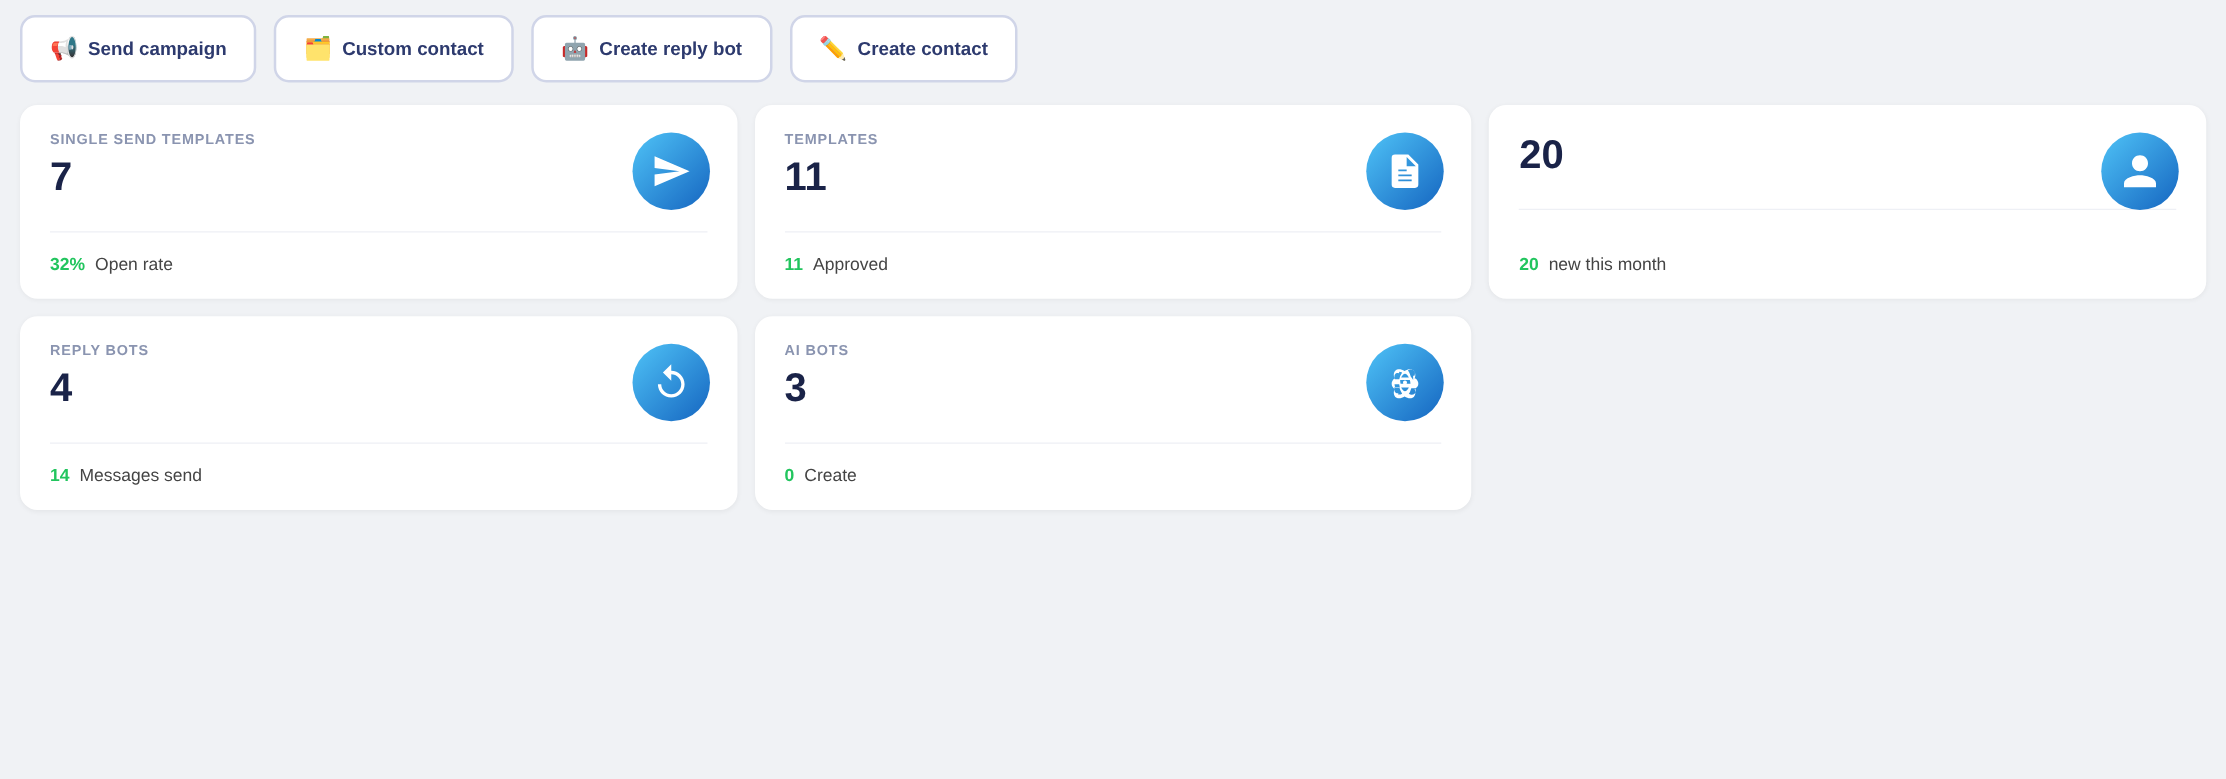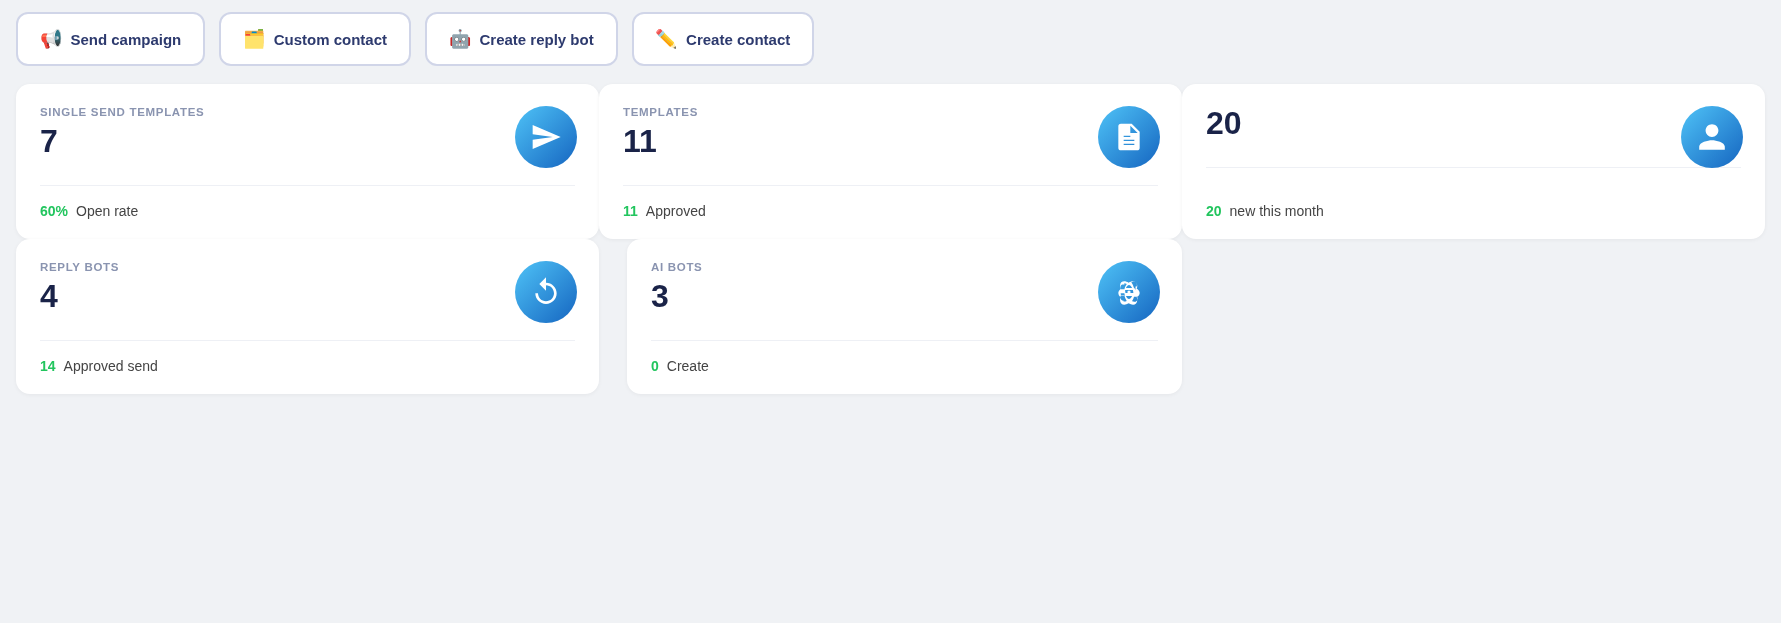--- a/index.html
+++ b/index.html
@@ -32,20 +32,21 @@
       white-space: nowrap;
       transition: border-color 0.2s;
     }
     .btn-emoji { font-size: 18px; }
 
     
     .stats-grid {
       display: grid;
       grid-template-columns: 1fr 1fr 1fr;
       grid-template-rows: auto auto;
+      gap: 14px;
     }
 
     .stat-card {
       background: #fff;
       border-radius: 14px;
       padding: 22px 24px 20px 24px;
       display: flex;
       flex-direction: column;
       position: relative;
       min-height: 155px;
@@ -136,21 +137,21 @@
   </button>
 </div>
 
 <div class="stats-grid">
 
   <div class="stat-card">
     <span class="stat-card-title">SINGLE SEND TEMPLATES</span>
     <span class="stat-card-number">7</span>
     <div class="divider-line"></div>
     <div class="stat-card-detail">
-      <span class="stat-card-detail-num">60%</span>
+      <span class="stat-card-detail-num">32%</span>
       <span>Open rate</span>
     </div>
     <div class="stat-card-icon icon-gradient-blue">
       <svg class="icon-svg" viewBox="0 0 24 24">
         <path d="M2 21l21-9L2 3v7l15 2-15 2v7z"></path>
       </svg>
     </div>
   </div>
 
   <div class="stat-card">
@@ -181,21 +182,21 @@
       </svg>
     </div>
   </div>
 
   <div class="stat-card">
     <span class="stat-card-title">REPLY BOTS</span>
     <span class="stat-card-number">4</span>
     <div class="divider-line"></div>
     <div class="stat-card-detail">
       <span class="stat-card-detail-num">14</span>
-      <span>Approved send</span>
+      <span>Messages send</span>
     </div>
     <div class="stat-card-icon icon-gradient-blue">
       <svg class="icon-svg" viewBox="0 0 24 24">
         <path d="M21.9 8.3C21.4 5.4 18.9 3 15.9 3c-1.8 0-3.4.7-4.6 1.9L9 7.2 7.8 6C7.3 5.5 6.6 5.2 5.8 5.2c-1.5 0-2.7 1.2-2.7 2.7 0 .8.3 1.5.8 2l5.5 5.5c.5.5 1.2.8 2 .8s1.5-.3 2-.8l6.3-6.3c.6-.6 1-1.3 1.1-2.1l.1-.7zM12 16l-5.5-5.5c-.2-.2-.3-.5-.3-.8 0-.6.5-1.1 1.1-1.1.3 0 .6.1.8.3l2.4 2.4 1.5-1.5-2.4-2.4c.8-.8 2-1.3 3.3-1.3 2.2 0 4 1.6 4.3 3.7l-5.2 6.2z"></path>
       </svg>
     </div>
   </div>
 
   <div class="stat-card">
     <span class="stat-card-title">AI BOTS</span>
@@ -220,20 +221,19 @@
     grid-template-columns: 1fr 1fr 1fr;
     grid-template-rows: auto auto;
   }
   .stats-grid .stat-card:nth-child(4) {
     grid-column: 1;
     grid-row: 2;
   }
   .stats-grid .stat-card:nth-child(5) {
     grid-column: 2;
     grid-row: 2;
-    margin-left: 28px;
   }
 
   
   .stats-grid .stat-card:nth-child(4) .stat-card-icon svg path {
     d: path("M12 5V1L7 6l5 5V7c3.3 0 6 2.7 6 6s-2.7 6-6 6-6-2.7-6-6H4c0 4.4 3.6 8 8 8s8-3.6 8-8-3.6-8-8-8z");
   }
 </style>
 
 </body></html>

